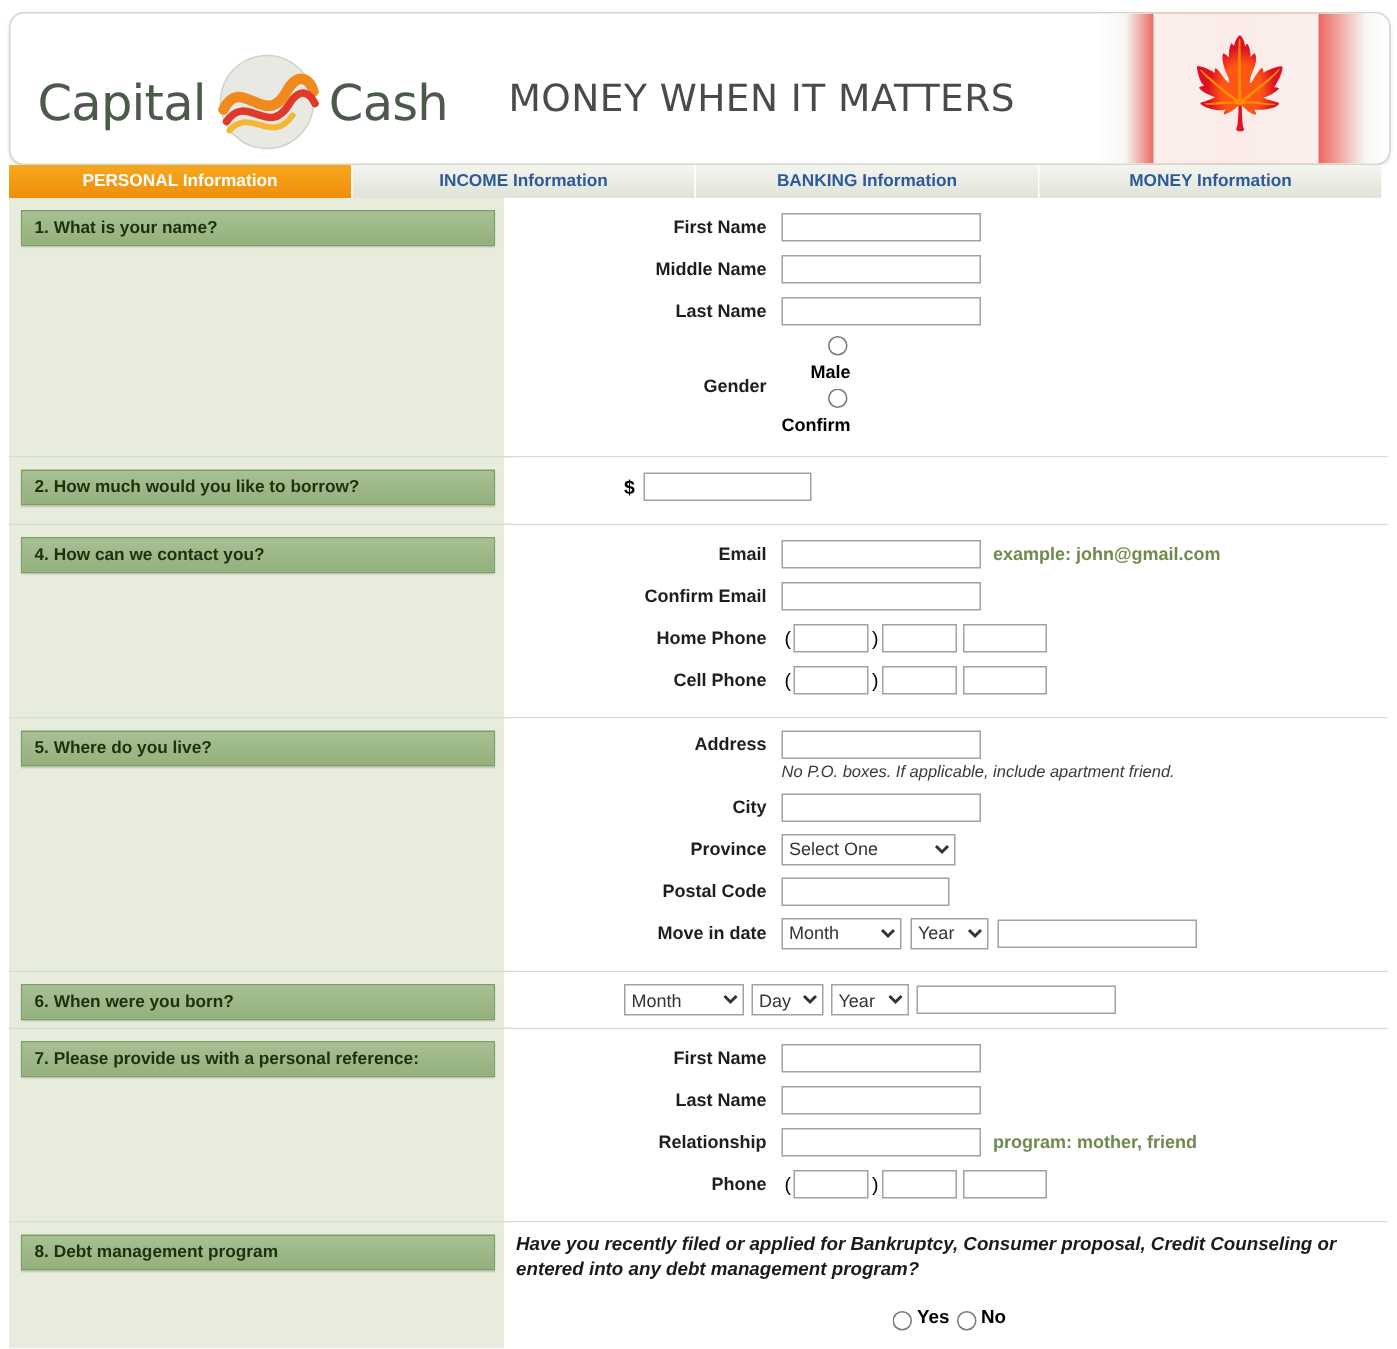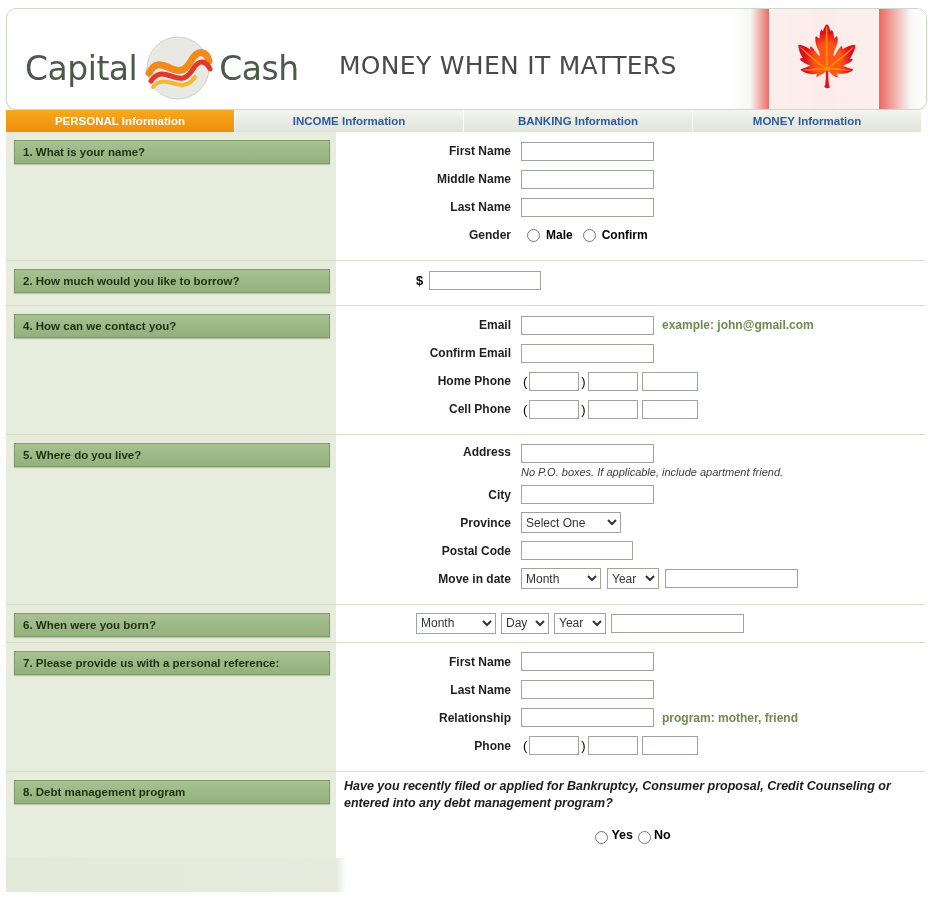--- a/index.html
+++ b/index.html
@@ -184,21 +184,21 @@
   .w50  { width: 50px; }
 
   select.sel {
     height: 21px;
     border: 1px solid #9aa79a;
     background: #ffffff;
     font-family: "Liberation Sans", sans-serif;
     font-size: 12px;
     color: #333;
   }
-  .sel-province { width: 100px; }
+  .sel-province { width: 116px; }
   .sel-month { width: 80px; }
   .sel-day { width: 48px; }
   .sel-year { width: 52px; }
 
   .hint {
     font-size: 12px;
     color: #6f8a4e;
     font-weight: bold;
     margin-left: 8px;
   }
@@ -207,20 +207,21 @@
     font-style: italic;
     color: #3a3a3a;
     margin-left: 0;
   }
   .radio-wrap {
     display: flex;
     align-items: flex-end;
     gap: 4px;
     font-size: 12px;
     font-weight: bold;
+    flex-direction: column;
   }
   .radio-wrap input { margin: 0 2px 0 6px; }
   .paren { font-size: 13px; padding: 0 2px; }
   .dollar { font-size: 13px; font-weight: bold; margin-right: 6px; }
   .debt-q {
     font-size: 12.5px;
     font-weight: bold;
     font-style: italic;
     color: #1b1b1b;
     padding: 4px 12px 0 8px;

